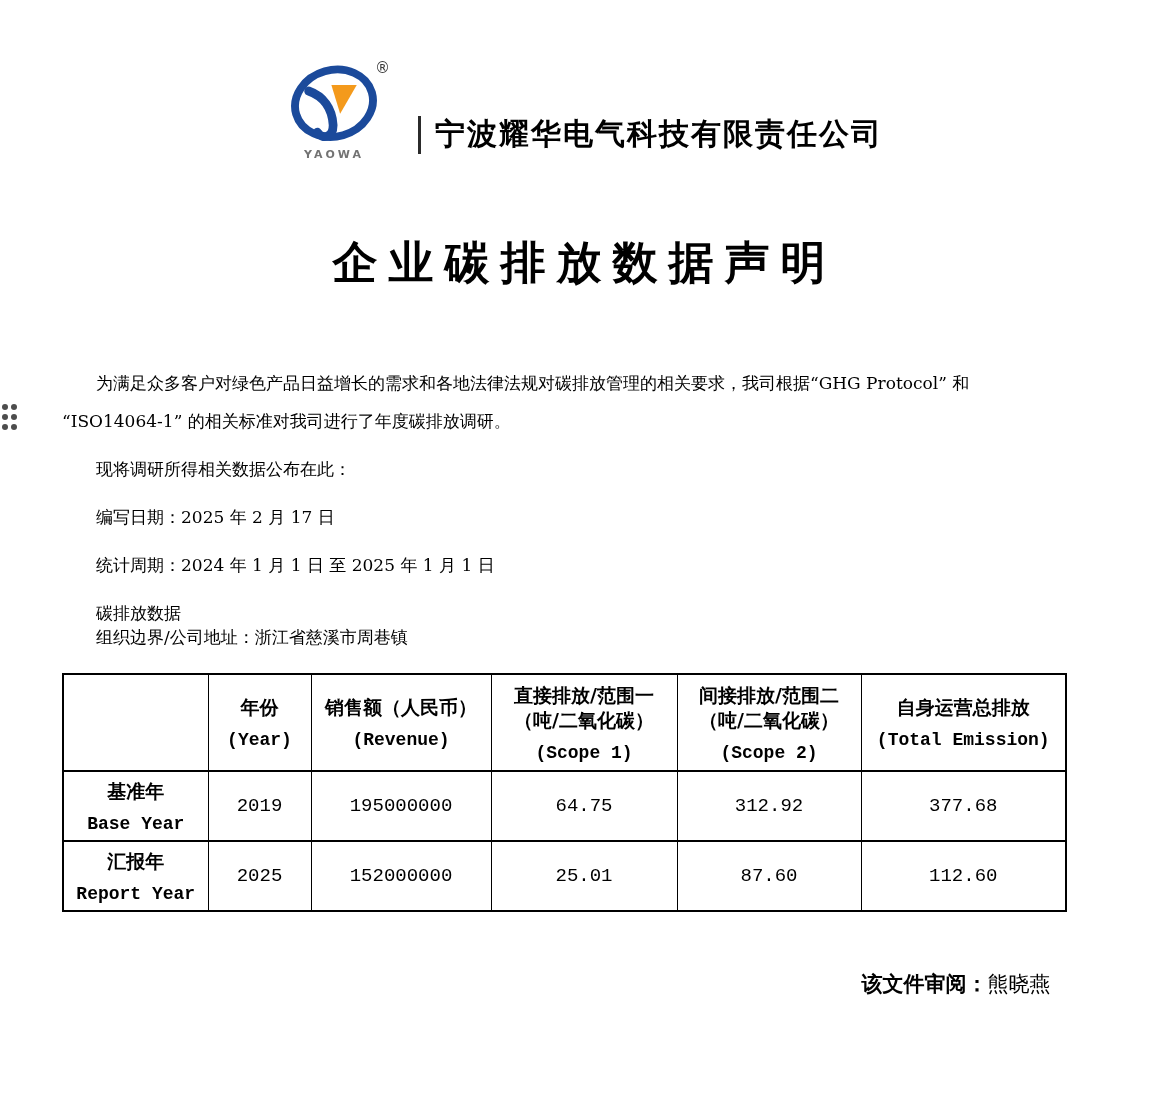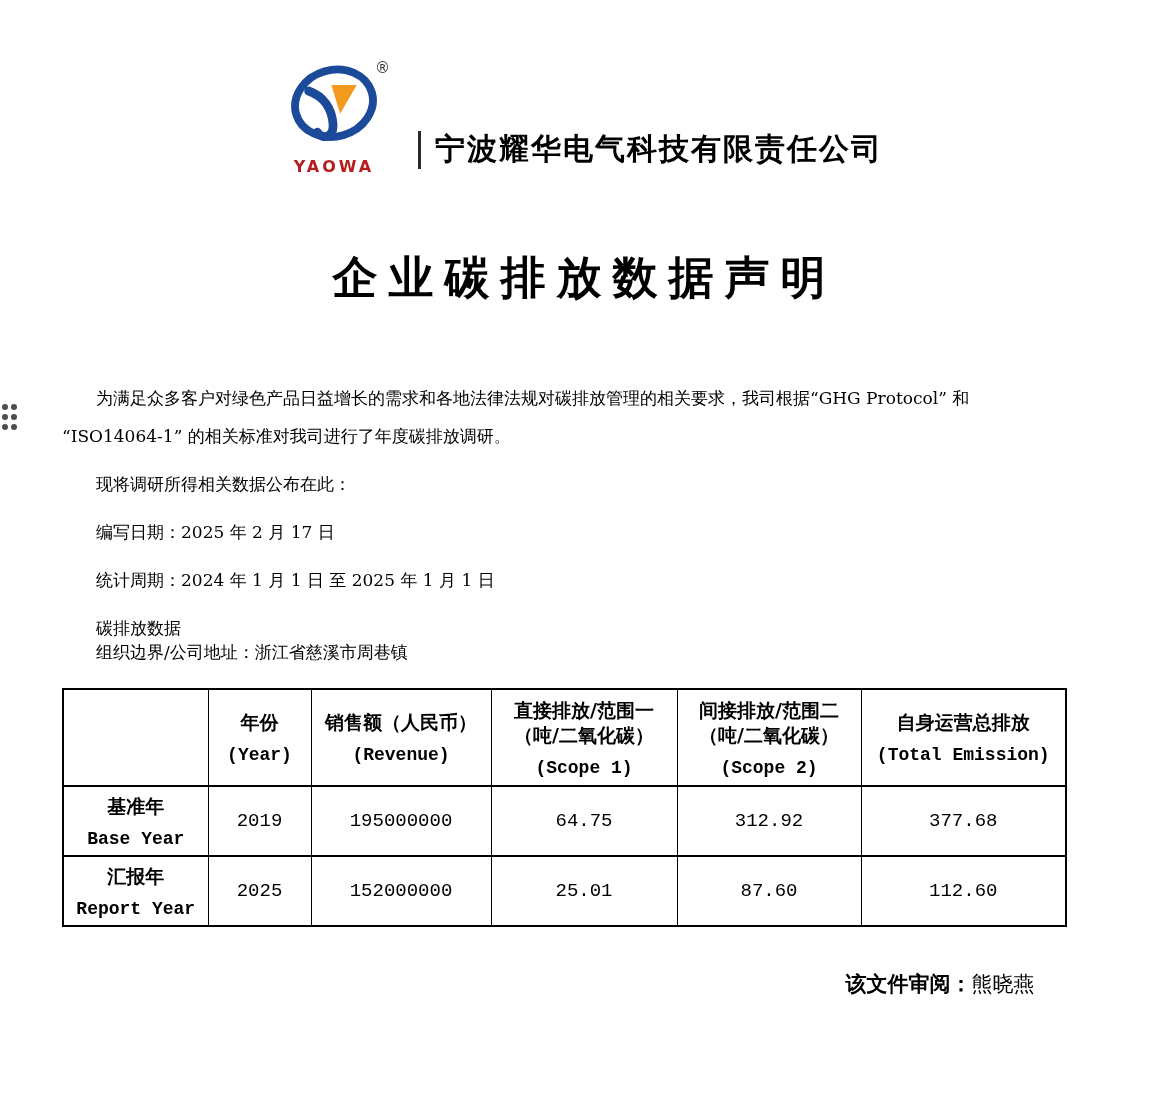--- a/index.html
+++ b/index.html
@@ -23,22 +23,22 @@
   
   .header {
     margin-top:63px;
     display:flex; justify-content:center; align-items:flex-end; gap:36px;
   }
   .logo { position:relative; width:96px; text-align:center; }
   .logo .reg { position:absolute; top:-4px; right:-8px; font-size:15px; color:#3a3a3a;
                font-family:"DejaVu Sans","Liberation Sans",sans-serif; }
   .logo svg { display:block; margin:0 auto; }
   .wordmark {
-    margin-top:10px; font-family:"DejaVu Sans","Liberation Sans",sans-serif;
-    font-weight:800; font-size:16px; letter-spacing:3px; color:#b91c1c;
+    margin-top:1px; font-family:"DejaVu Sans","Liberation Sans",sans-serif;
+    font-weight:800; font-size:11px; letter-spacing:3px; color:#737373;
   }
   .company-line { display:flex; align-items:center; gap:14px; padding-bottom:6px; }
   .vbar { width:3px; height:38px; background:#2b2b2b; }
   .company-name { font-size:30px; font-weight:700; letter-spacing:2px;text-align:right; }
 
   
   .doc-title {
     margin-top:72px; text-align:center;
     font-size:45px; font-weight:700; letter-spacing:11px;
   }
@@ -67,21 +67,21 @@
   .col-s1{width:186px;} .col-s2{width:184px;text-align:center;} .col-total{width:205px;}
   .hdr-row td { height:97px; }
   .data-row td { height:70px; }
   .zh { font-size:19px; font-weight:700; line-height:25px; }
   .en { font-size:18px; font-weight:700; margin-top:10px;
         font-family:"Liberation Mono","DejaVu Sans Mono",monospace; }
   .row-label .zh { margin-bottom:8px; }
   .num { font-size:19px; font-family:"Liberation Mono","DejaVu Sans Mono",monospace; }
 
   
-  .footer { position:absolute; right:79px; top:970px; width:300px; text-align:center; }
+  .footer { position:absolute; right:63px; top:970px; width:300px; text-align:center; }
   .review-line { font-size:21px; }
   .review-line .lbl { font-weight:700; }
   .sign-date { margin-top:33px; font-size:21px; }
 </style>
 </head>
 <body>
 
 <div class="page">
 
   <div class="drag-handle">

